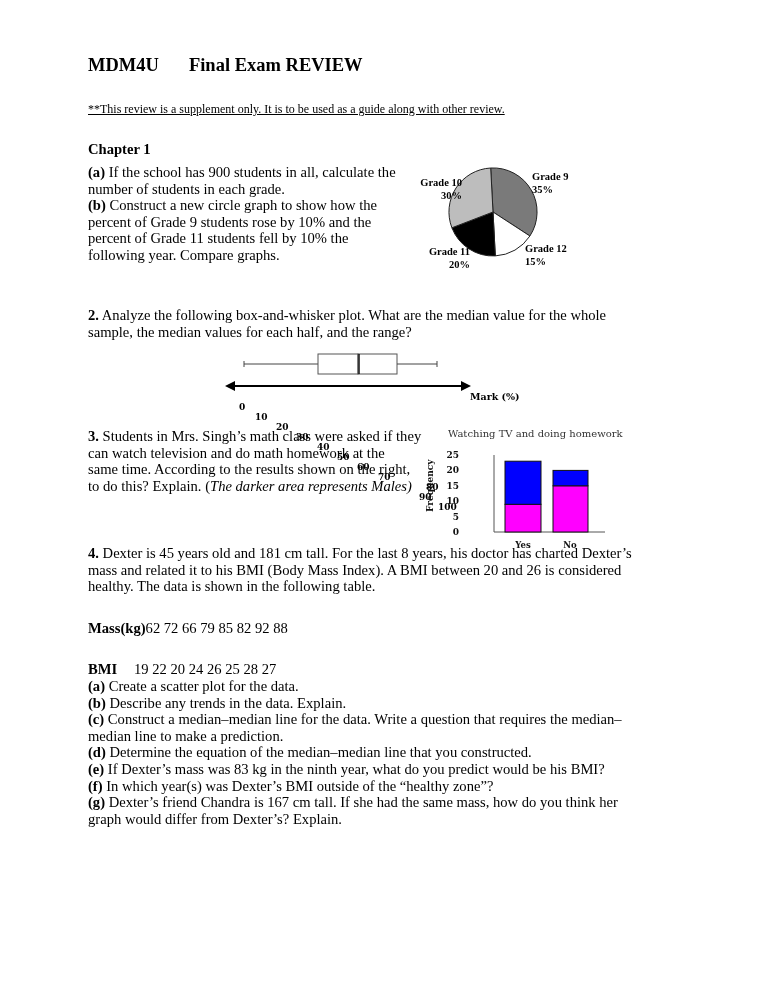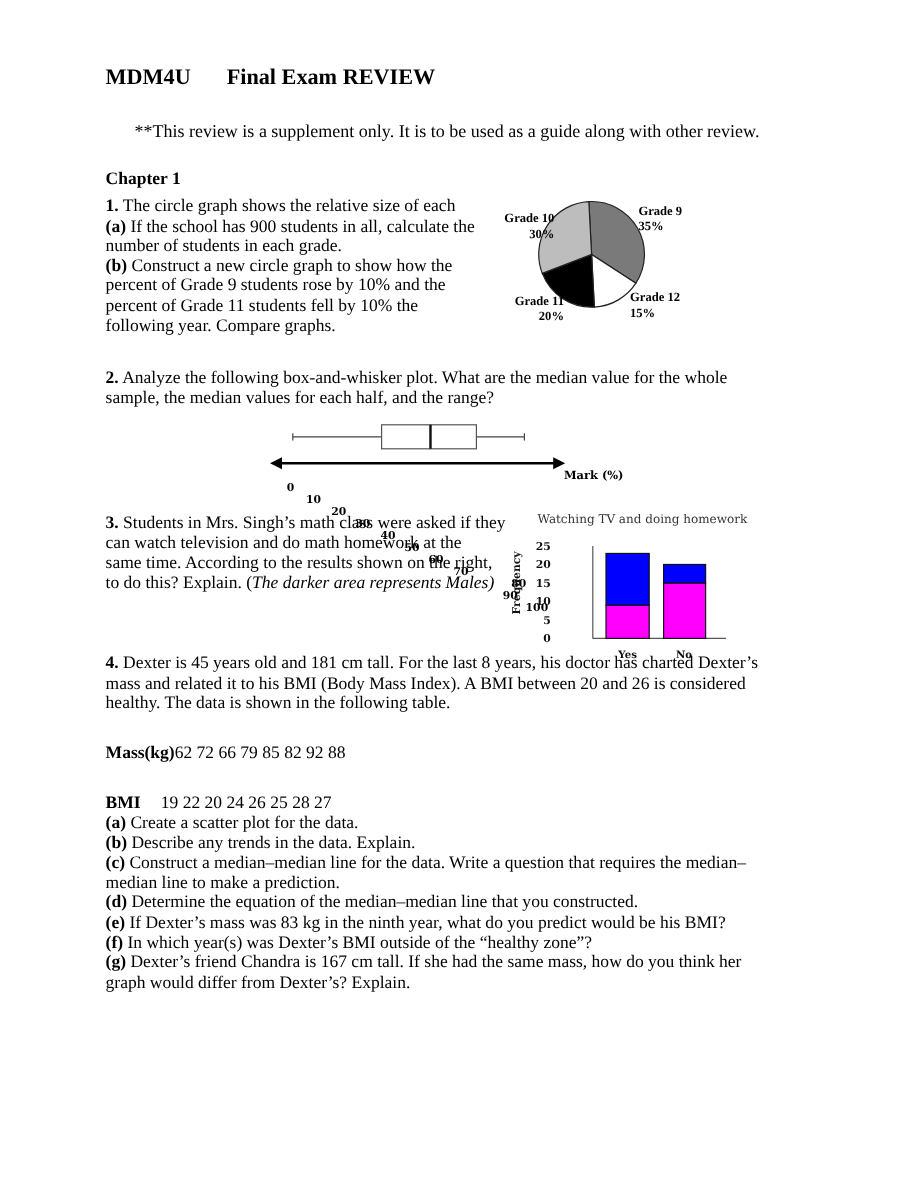--- a/index.html
+++ b/index.html
@@ -6,21 +6,21 @@
   body {
     width: 768px; height: 994px; position: relative; overflow: hidden;
     font-family: "Liberation Serif", serif; color: #000; font-size: 14.6px;
   }
   .abs { position: absolute; }
   .title {
     left: 88px; top: 55px; font-size: 18.5px; font-weight: bold; white-space: pre;
   }
   .title .gap { display: inline-block; width: 30px; }
   .note {
-    left: 88px; top: 102px; font-size: 15px; white-space: nowrap; margin-left: 24px;
+    left: 88px; top: 102px; font-size: 12px; text-decoration: underline; white-space: nowrap;
   }
   .chapter { left: 88px; top: 141px; font-size: 14.6px; font-weight: bold; }
   .para { line-height: 16.6px; }
   .para b { font-weight: bold; }
   .q1 { left: 88px; top: 164px; width: 315px; }
   .q2 { left: 88px; top: 307px; width: 620px; }
   .q3 { left: 88px; top: 428px; width: 340px; }
   .q4 { left: 88px; top: 545px; width: 630px; }
   .line { display: block; white-space: nowrap; }
   .pie-label { font-family: Liberation Serif, serif; font-weight: bold; font-size: 10.5px; line-height: 13px; text-align: right; }
@@ -32,21 +32,20 @@
   .datarow .lbl { font-weight: bold; display: inline-block; margin-top: 25px; }
 </style>
 </head>
 <body>
 
 <div class="abs title"><span>MDM4U</span><span class="gap"></span><span>Final Exam REVIEW</span></div>
 <div class="abs note">**This review is a supplement only.  It is to be used as a guide along with other review.</div>
 <div class="abs chapter">Chapter 1</div>
 
 <div class="abs para q1">
-  <span class="line"><b>1.</b><span> The circle graph shows the relative size of each</span></span>
   <span class="line"><b>(a)</b><span> If the school has 900 students in all, calculate the</span></span>
   <span class="line">number of students in each grade.</span>
   <span class="line"><b>(b)</b><span> Construct a new circle graph to show how the</span></span>
   <span class="line">percent of Grade 9 students rose by 10% and the</span>
   <span class="line">percent of Grade 11 students fell by 10% the</span>
   <span class="line">following year. Compare graphs.</span>
 </div>
 
 <div class="abs" style="left:400px; top:160px; width:200px; height:120px;">
   <svg width="200" height="120" viewBox="0 0 200 120">

